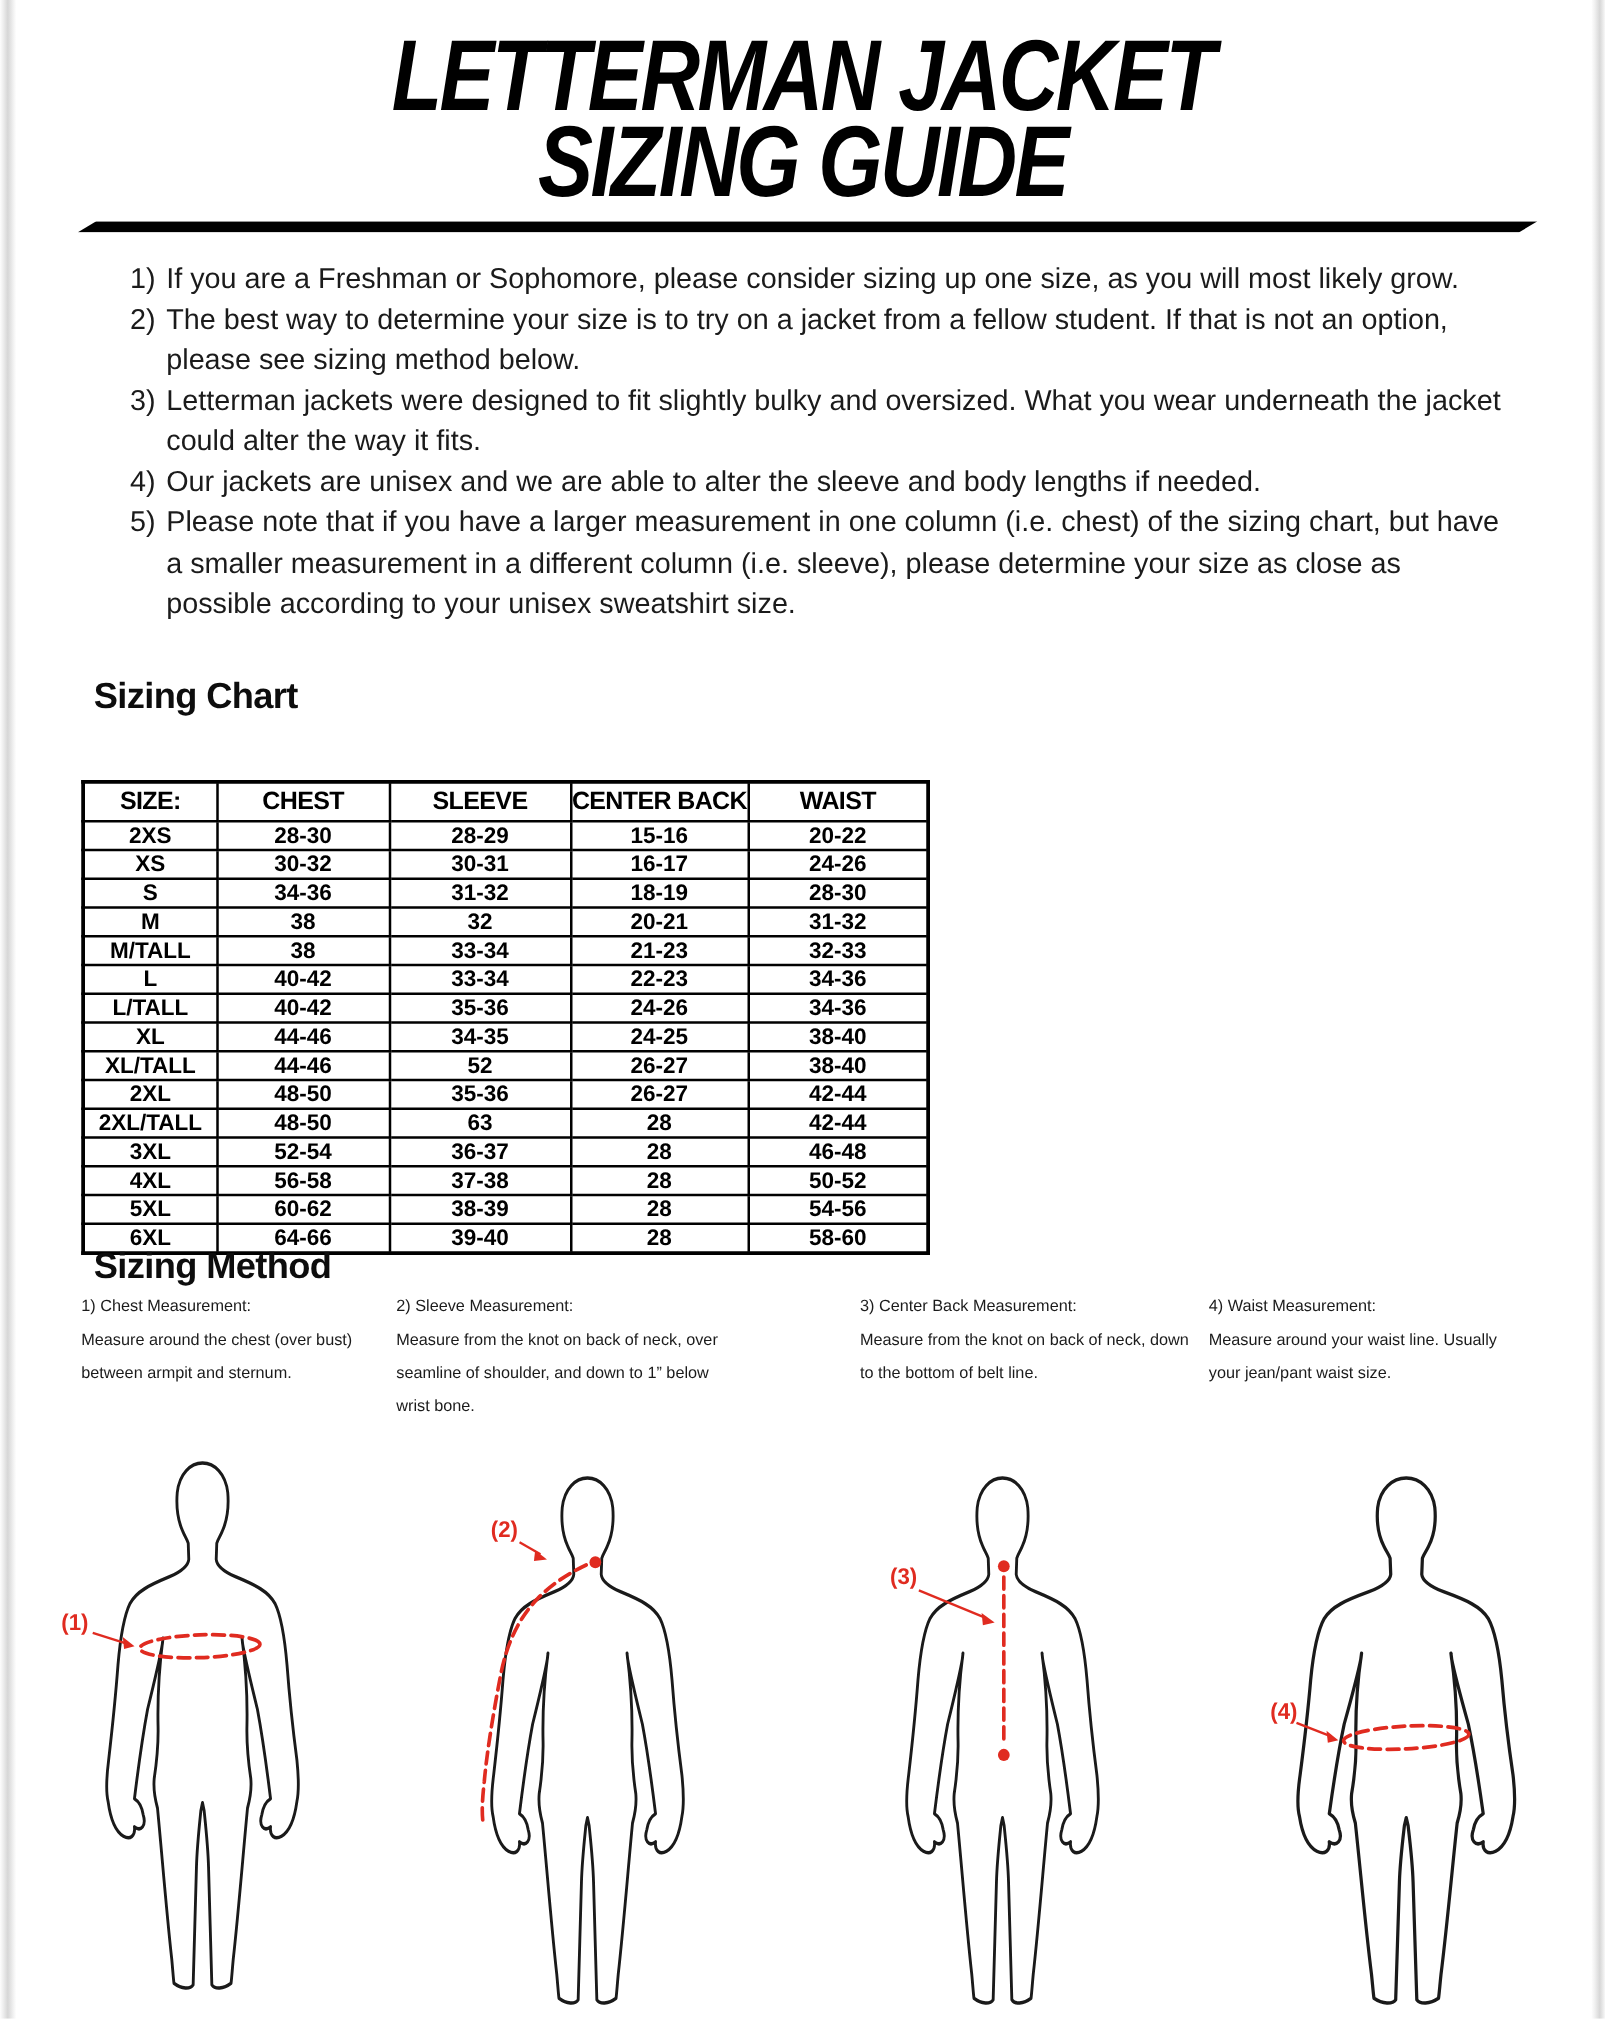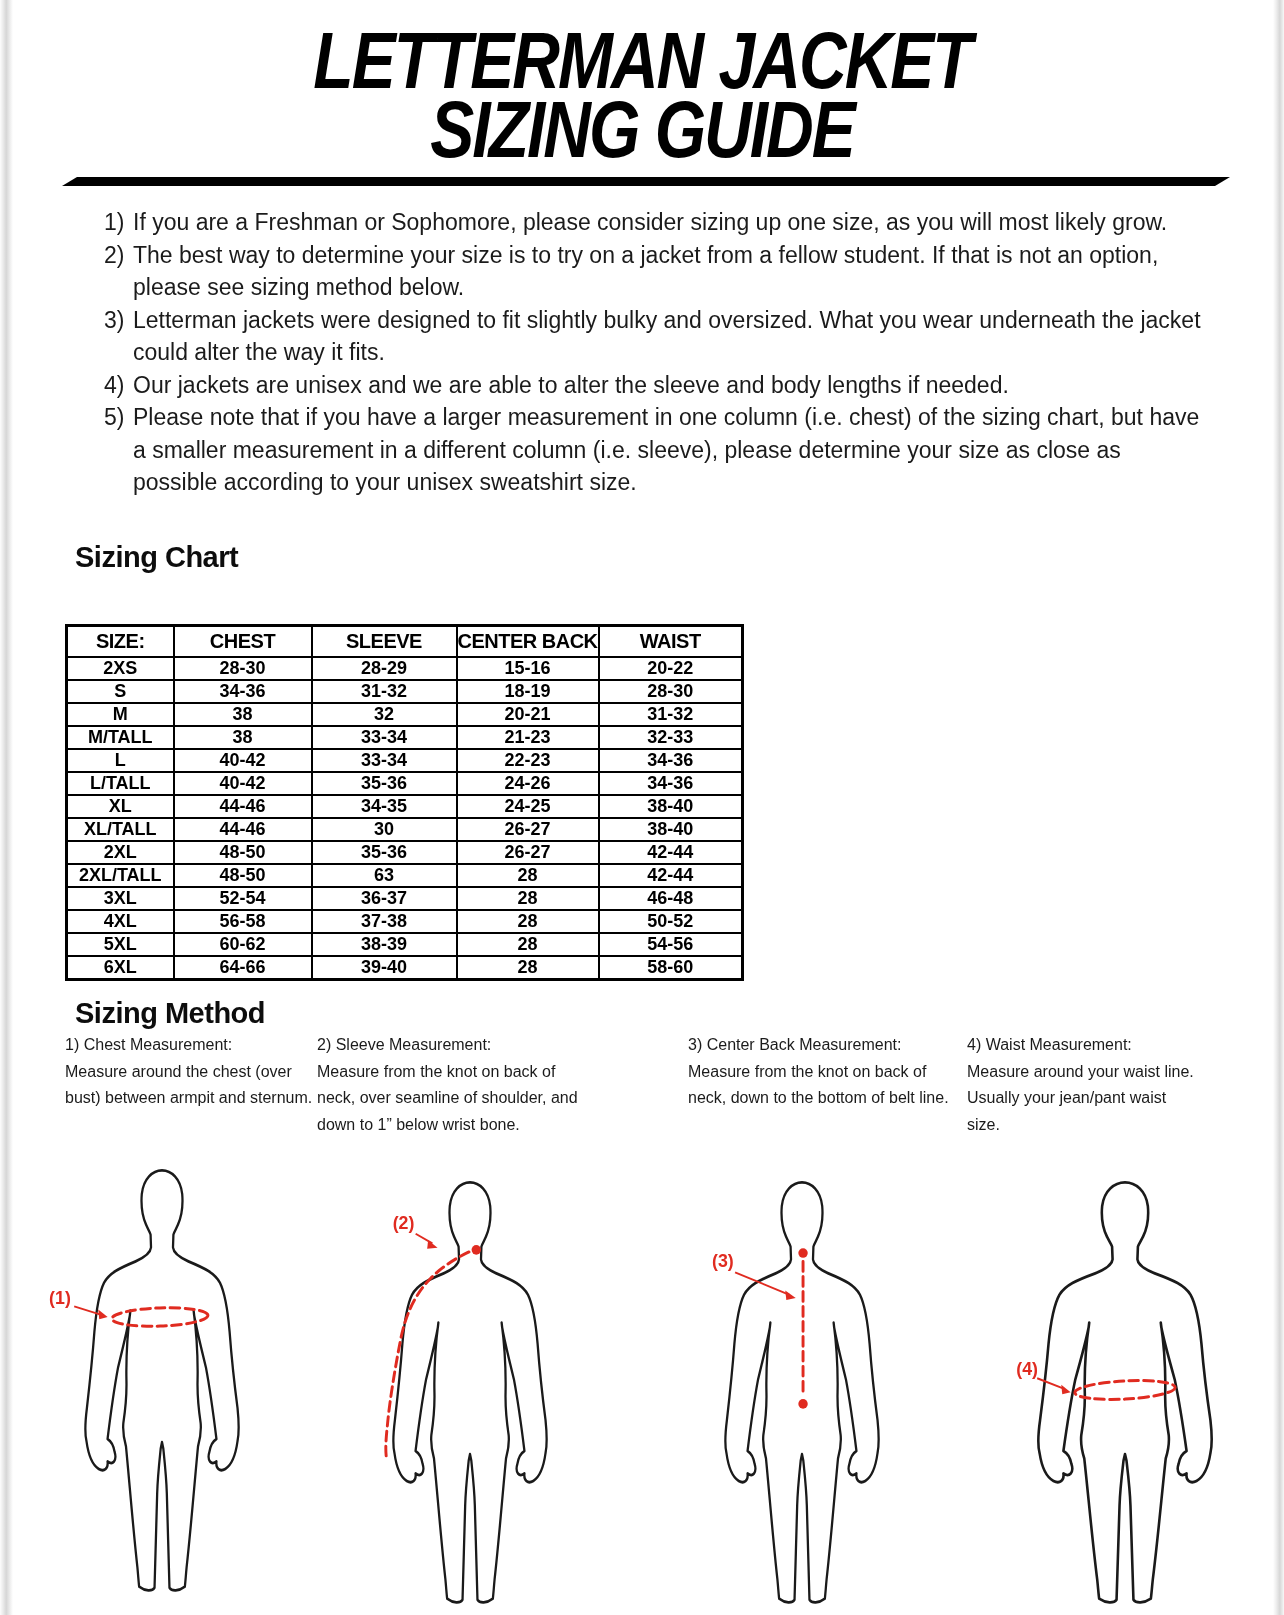--- a/index.html
+++ b/index.html
@@ -32,21 +32,21 @@
   .method-heading { left:75px; top:997px; }
 
   table.sizing { position:absolute; left:65px; top:624px; width:676px; border-collapse:collapse; table-layout:fixed; }
   table.sizing th, table.sizing td { border:2px solid #000; color:#000; overflow:hidden; white-space:nowrap; }
   table.sizing { border:3px solid #000; }
   table.sizing th { height:31px; font-size:20px; font-weight:bold; text-align:center; letter-spacing:-0.5px; }
   table.sizing td { height:22px; font-size:18px; font-weight:bold; text-align:center; }
   table.sizing td.size-col { text-align:center; padding-left:0; }
   col.c-size{width:107px;} col.c-chest{width:138px;} col.c-sleeve{width:145px;} col.c-back{width:142px;} col.c-waist{width:144px;}
 
-  .method { position:absolute; top:1032px; font-size:16px; line-height:26.5px; color:#1b1b1b; }
+  .method { position:absolute; top:1032px; font-size:13px; line-height:26.5px; color:#1b1b1b; }
   .m1 { left:65px;  width:258px; }
   .m2 { left:317px; width:268px; }
   .m3 { left:688px; width:276px; }
   .m4 { left:967px; width:236px; }
 
   .figure { position:absolute; }
   .f1 { left:47px;  top:1164px; }
   .f2 { left:355px; top:1176px; }
   .f3 { left:687px; top:1176px; }
   .f4 { left:1010px; top:1176px; }
@@ -104,20 +104,27 @@
   </thead>
   <tbody>
       <tr>
         <td class="size-col">2XS</td>
         <td>28-30</td>
         <td>28-29</td>
         <td>15-16</td>
         <td>20-22</td>
       </tr>
       <tr>
+        <td class="size-col">XS</td>
+        <td>30-32</td>
+        <td>30-31</td>
+        <td>16-17</td>
+        <td>24-26</td>
+      </tr>
+      <tr>
         <td class="size-col">S</td>
         <td>34-36</td>
         <td>31-32</td>
         <td>18-19</td>
         <td>28-30</td>
       </tr>
       <tr>
         <td class="size-col">M</td>
         <td>38</td>
         <td>32</td>
@@ -148,21 +155,21 @@
       <tr>
         <td class="size-col">XL</td>
         <td>44-46</td>
         <td>34-35</td>
         <td>24-25</td>
         <td>38-40</td>
       </tr>
       <tr>
         <td class="size-col">XL/TALL</td>
         <td>44-46</td>
-        <td>30</td>
+        <td>52</td>
         <td>26-27</td>
         <td>38-40</td>
       </tr>
       <tr>
         <td class="size-col">2XL</td>
         <td>48-50</td>
         <td>35-36</td>
         <td>26-27</td>
         <td>42-44</td>
       </tr>

